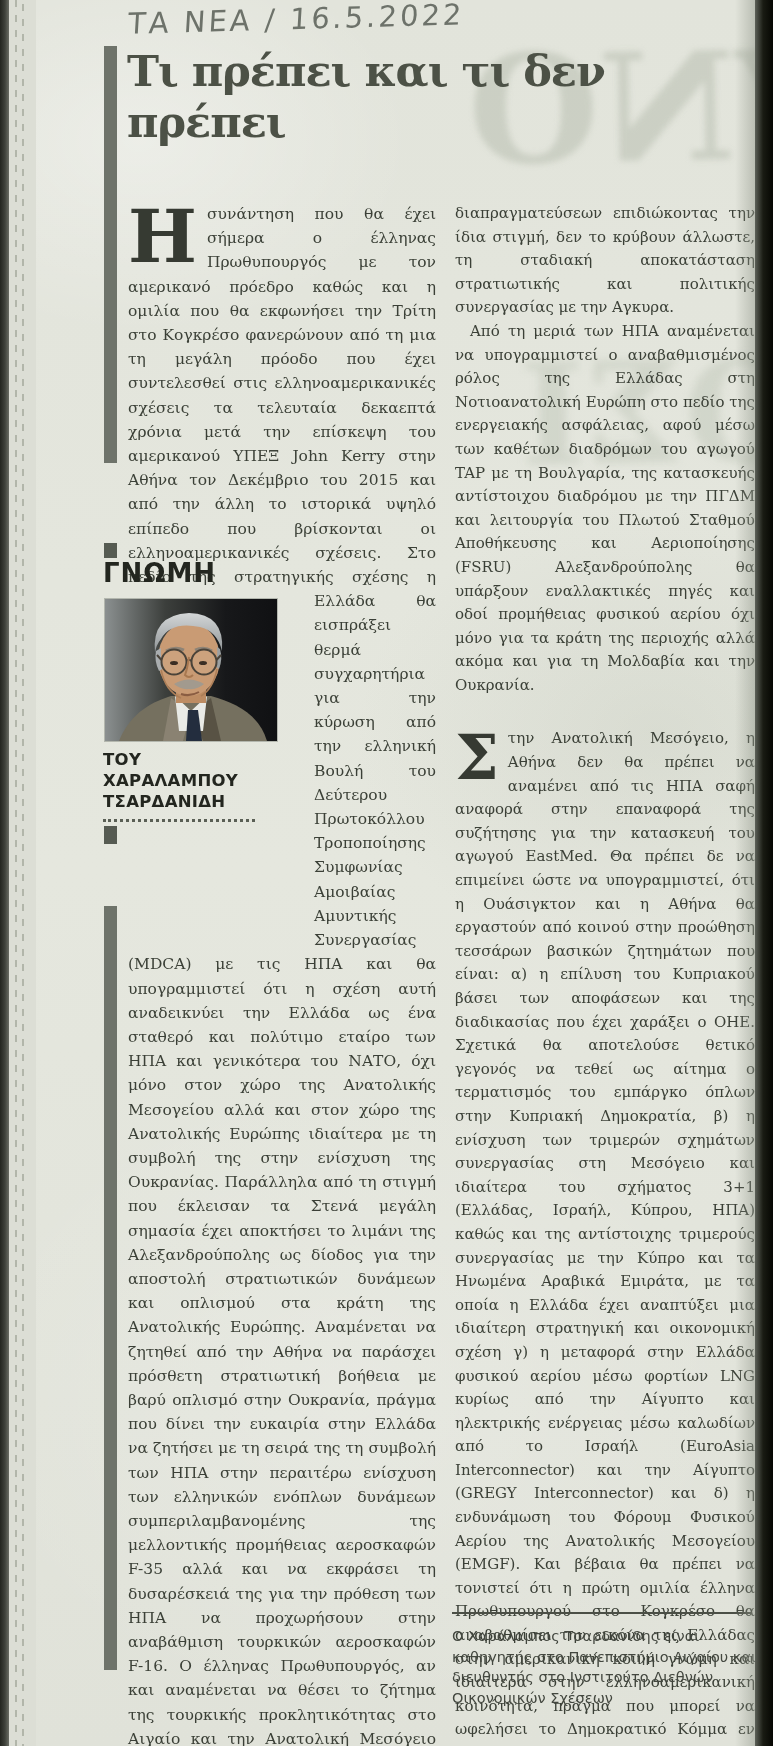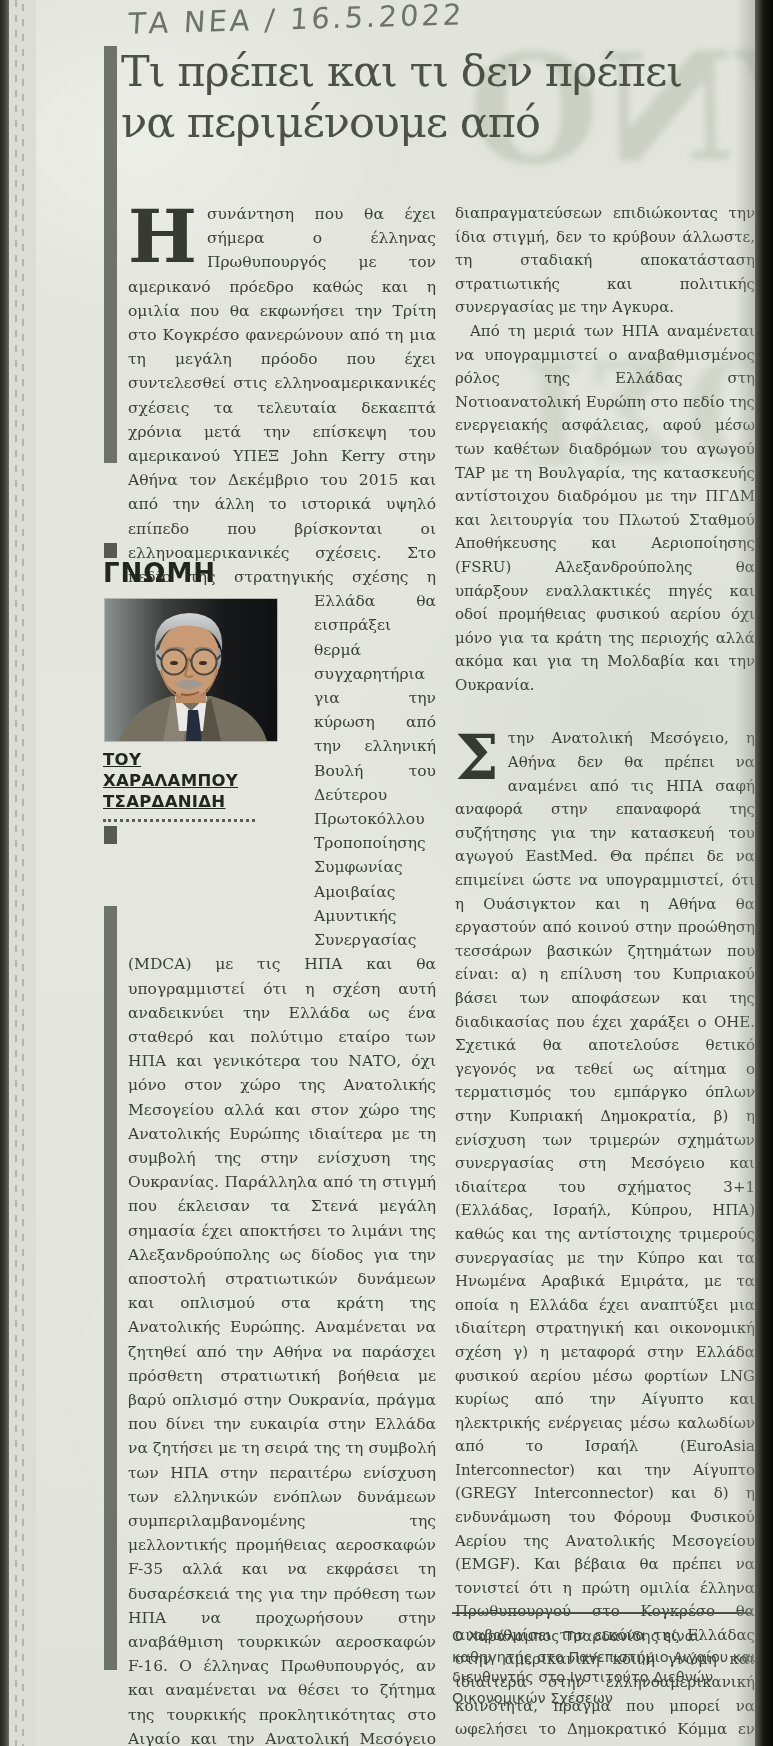--- a/index.html
+++ b/index.html
@@ -39,38 +39,38 @@
     pointer-events:none; white-space:nowrap; z-index:0; }
   .ghost1 { top:18px; left:468px; font-size:150px; }
   .ghost2 { top:330px; left:520px; font-size:140px; color:rgba(170,178,162,.3); filter:blur(4px); }
 
   
   .handwriting { position:absolute; left:128px; top:2px; z-index:3;
     font-family:"DejaVu Sans", sans-serif; font-size:29px; letter-spacing:3px;
     color:#6d726a; transform:rotate(-1.6deg) skewX(-5deg); }
 
   
-  .headline { position:absolute; left:121px; top:46px; width:620px; z-index:2;
-    font-weight:400; color:#4c5146; }
+  .headline { position:absolute; left:127px; top:46px; width:620px; z-index:2;
+    font-weight:700; color:#4c5146; }
   .headline .hl { display:block; font-size:43px; line-height:51px; letter-spacing:-1px; }
 
   
   .bar { position:absolute; left:104px; width:13px; background:#6e736a; z-index:2; }
   .bar1 { top:46px; height:417px; }
   .bar2 { top:906px; height:764px; }
   .cap { position:absolute; left:104px; width:13px; background:#565b52; z-index:2; }
   .cap1 { top:543px; height:15px; }
   .cap2 { top:826px; height:18px; }
 
   
   .opinion { position:absolute; left:103px; top:552px; width:186px; z-index:3;
     font-family:"DejaVu Sans","Liberation Sans",sans-serif; color:#23261f; }
   .gnomi { font-size:26px; font-weight:800; letter-spacing:1px; line-height:42px; }
   .photo { width:172px; height:142px; margin:5px 0 8px 2px; box-shadow:0 0 0 1px rgba(90,95,85,.35); }
-  .byline { font-size:16.5px; font-weight:700; line-height:21px; letter-spacing:.3px;text-decoration:underline; }
+  .byline { font-size:16.5px; font-weight:700; line-height:21px; letter-spacing:.3px; }
   .dots { width:152px; margin-top:7px; border-bottom:3px dotted #5a5f55; }
 
   
   .col { position:absolute; top:202px; z-index:2; }
   .col1 { left:128px; width:308px; }
   .col2 { left:455px; width:300px; }
   p.body { text-align:justify; font-size:15.5px; line-height:24.2px; color:#3b4037; }
   .col2 p.body { font-size:15px; line-height:23.6px; }
   .indent { text-indent:15px; }
   .para3 { margin-top:30px; }
@@ -95,21 +95,20 @@
 
   <div class="edge-left"></div>
   <div class="stitch-band"></div>
   <div class="edge-right-soft"></div>
   <div class="edge-right"></div>
 
   <div class="handwriting">ΤΑ ΝΕΑ / 16.5.2022</div>
 
   <h1 class="headline">
     <span class="hl">Τι πρέπει και τι δεν πρέπει</span>
-    <span class="hl">να περιμένουμε από</span>
   </h1>
 
   <div class="bar bar1"></div>
   <div class="cap cap1"></div>
   <div class="cap cap2"></div>
   <div class="bar bar2"></div>
 
   <div class="opinion">
     <div class="gnomi">ΓΝΩΜΗ</div>
     <div class="photo">

